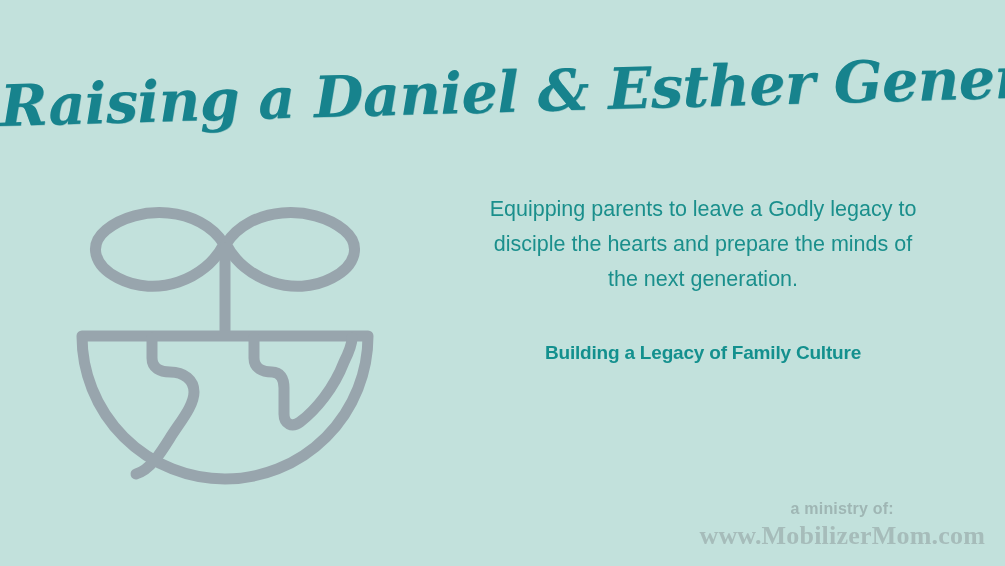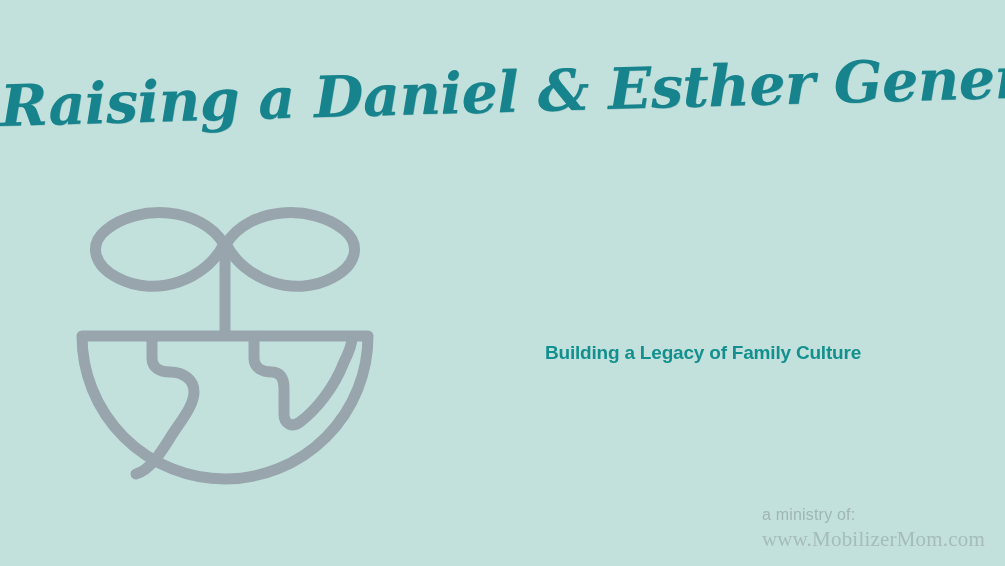--- a/index.html
+++ b/index.html
@@ -69,31 +69,32 @@
     font-weight: 700;
     color: #13908e;
     letter-spacing: -0.2px;
   }
 
   
   #footer {
     position: absolute;
     right: 20px;
     bottom: 14px;
-    text-align: left;
+    text-align: center;
+    font-weight: bold;
   }
   #footer .ministry-of {
     font-size: 16px;
     color: #9fb6b4;
     line-height: 1.35;
     letter-spacing: 0.2px;
   }
   #footer .site-url {
     font-family: "Liberation Serif", serif;
-    font-size: 21px;
+    font-size: 26px;
     color: #a6bcba;
     line-height: 1.25;
     letter-spacing: 0.2px;
   }
 </style>
 </head>
 <body>
 
 <div id="slide">
 
@@ -118,20 +119,25 @@
                  C 100 272, 90 288, 76 292"></path>
 
         <path d="M194 156 L 194 176 C 194 186, 202 190, 212 190
                  C 220 190, 224 196, 224 206 L 224 232
                  C 224 242, 232 246, 240 240
                  C 256 228, 274 206, 284 180 C 290 168, 292 160, 292 156"></path>
       </g>
     </svg>
   </div>
 
+  <div id="tagline">
+    <div>Equipping parents to leave a Godly legacy to</div>
+    <div>disciple the hearts and prepare the minds of</div>
+    <div>the next generation.</div>
+  </div>
 
   <div id="headline">
     <div>Building a Legacy of Family Culture</div>
   </div>
 
   <div id="footer">
     <div class="ministry-of">a ministry of:</div>
     <div class="site-url">www.MobilizerMom.com</div>
   </div>
 

